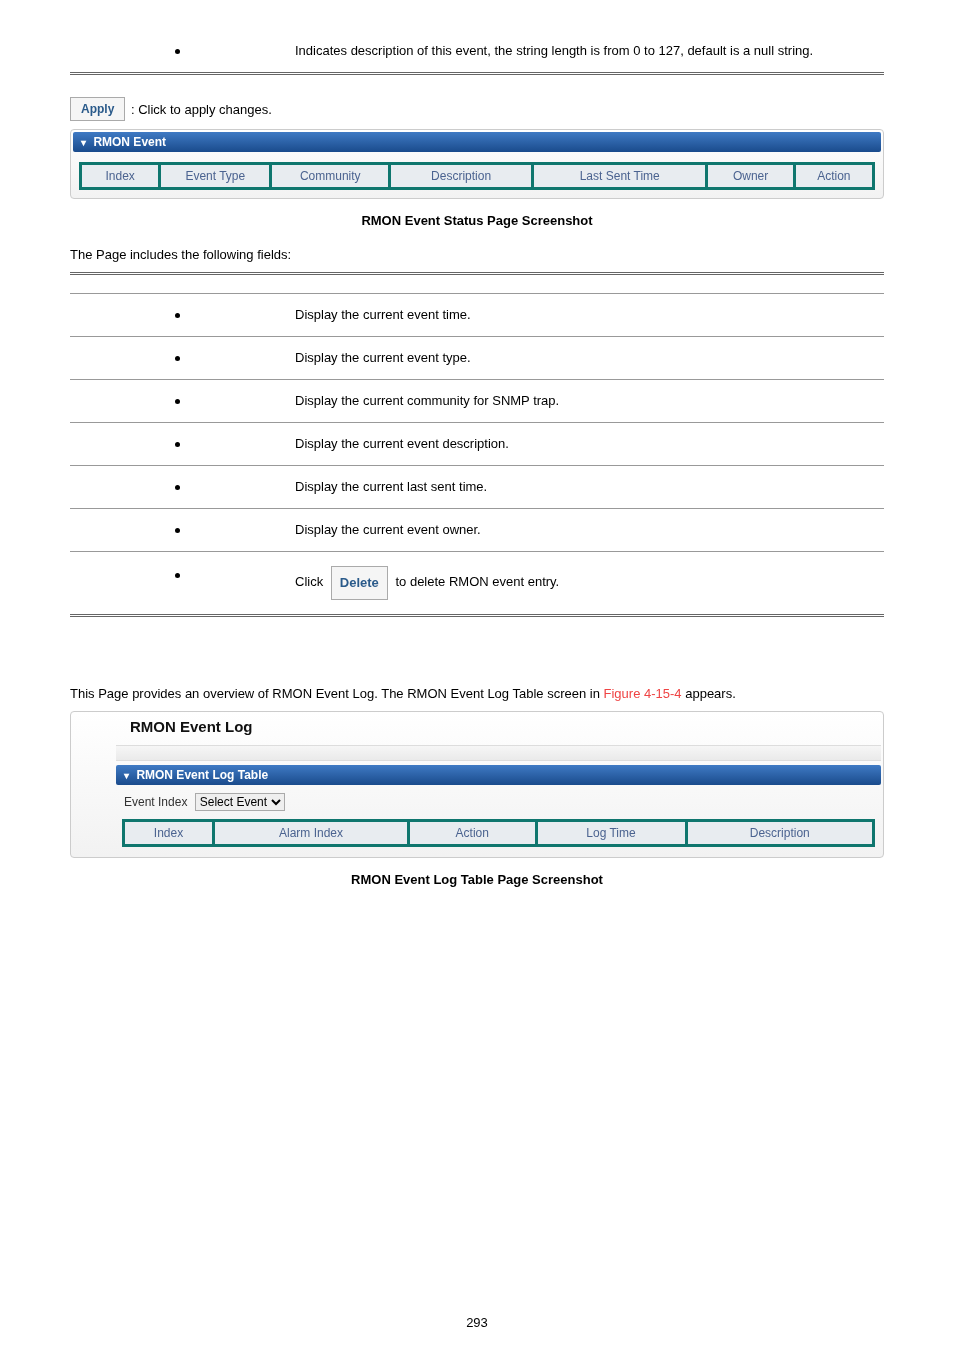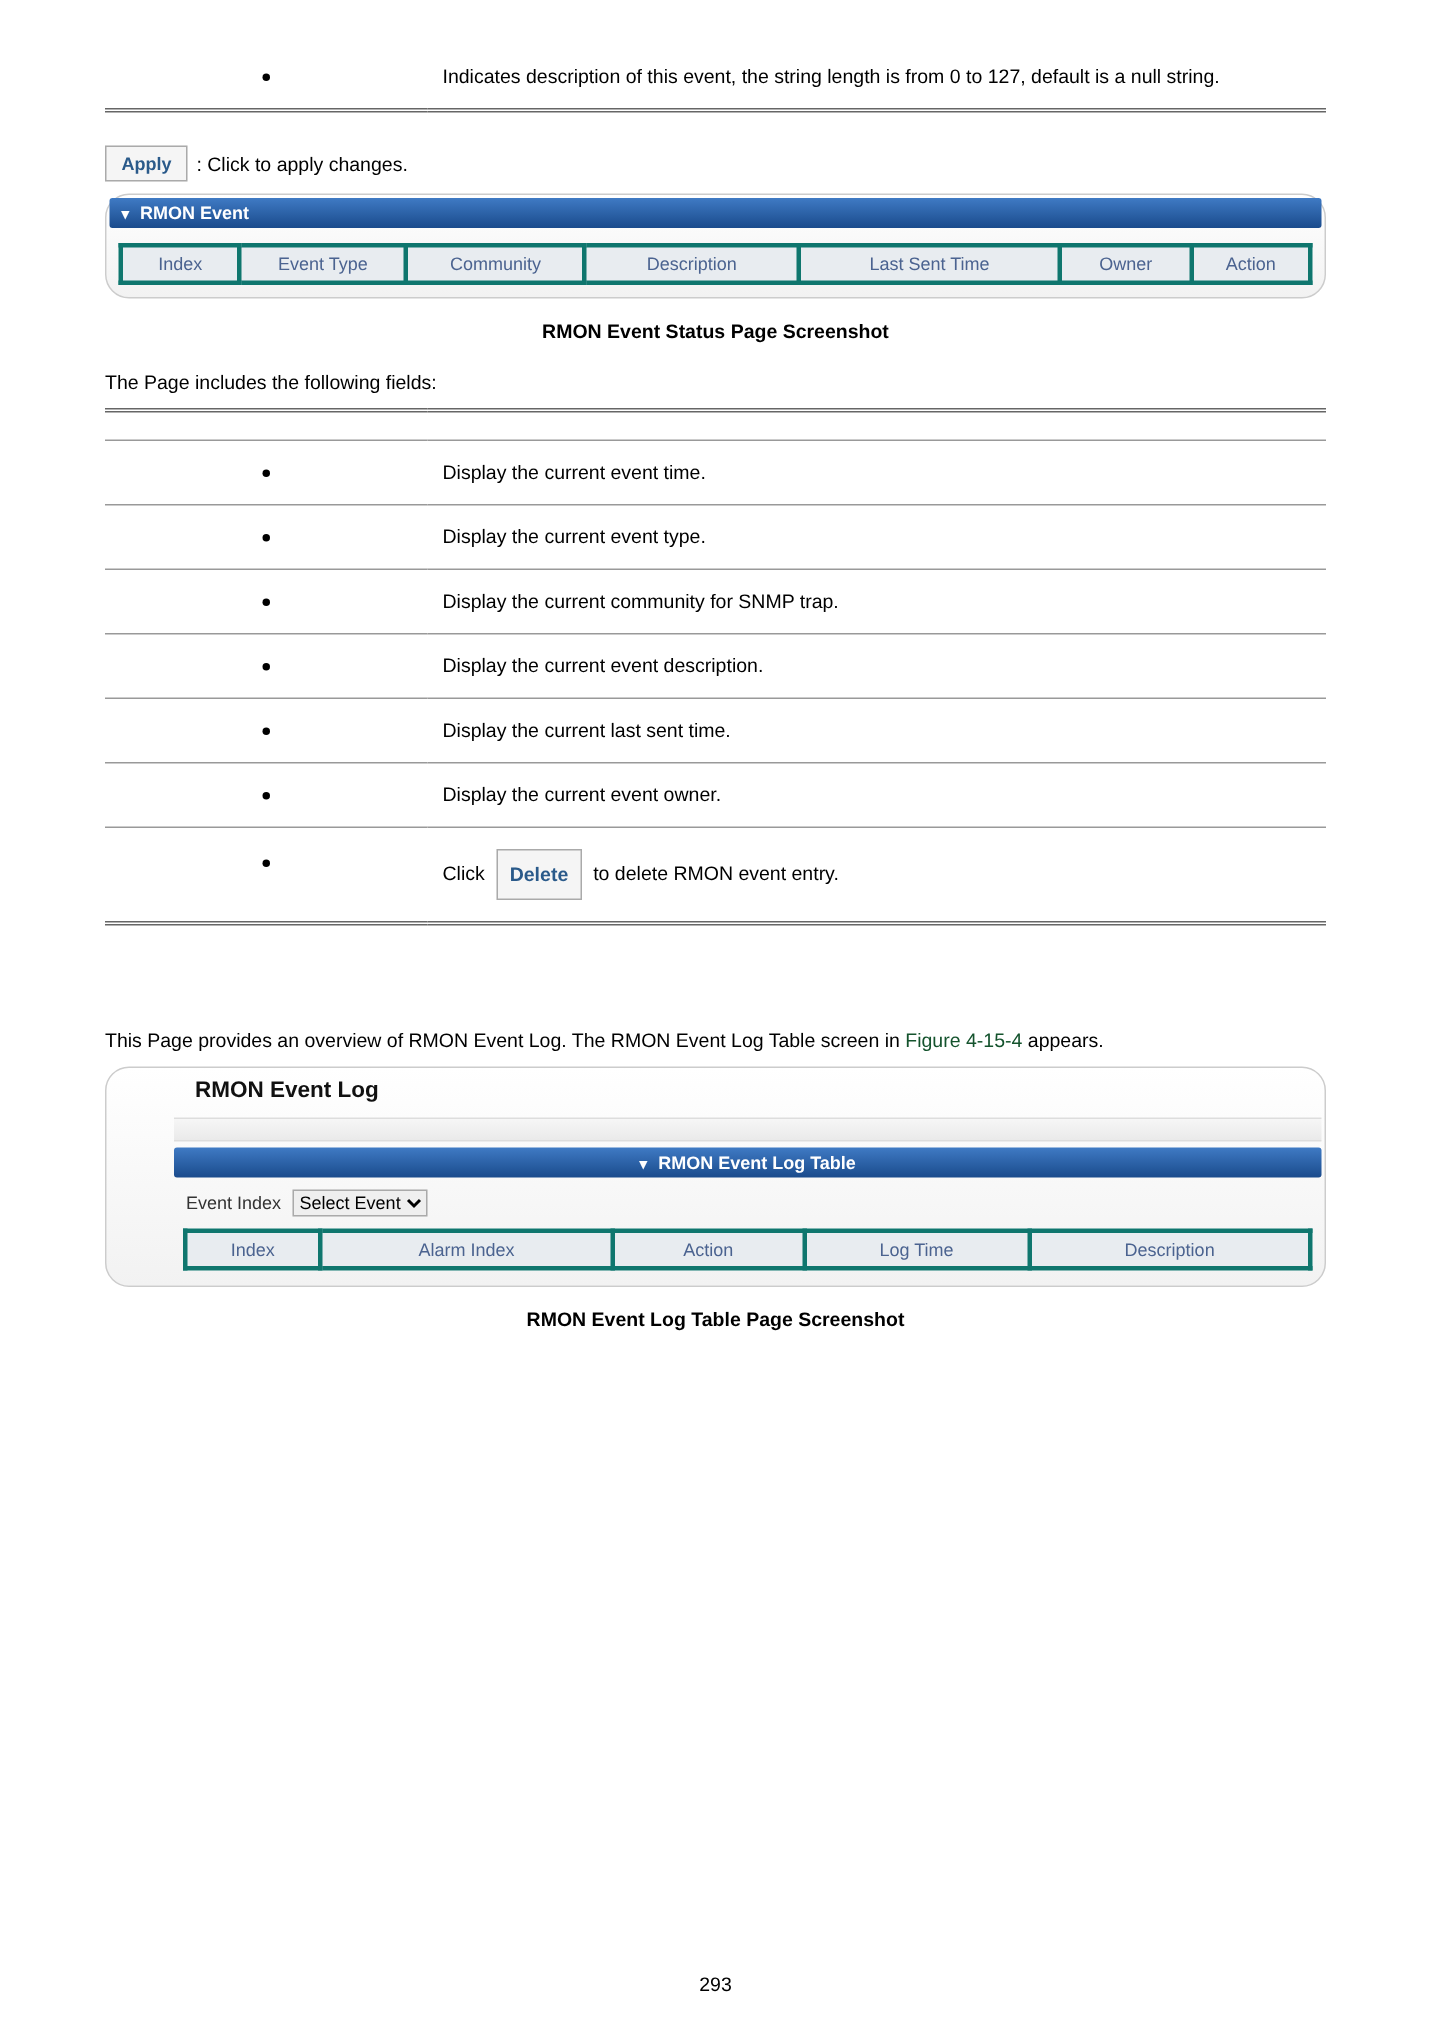--- a/index.html
+++ b/index.html
@@ -63,21 +63,21 @@
     text-align: right;
   }
   .apply-line { margin: 22px 0 8px 0; }
   .apply-line span.txt {
     vertical-align: middle;
     margin-left: 2px;
   }
   
   .scr-panel {
     border: 1px solid #ccc;
-    border-radius: 16px;
+    border-radius: 4px;
     background: linear-gradient(#fff,#f2f2f2);
     padding: 2px;
     margin-top: 4px;
   }
   .bluebar {
     background: linear-gradient(#3f7ac4,#1a4b8c);
     color: #fff;
     padding: 3px 8px;
     font-size: 12px;
     font-weight: bold;
@@ -109,21 +109,21 @@
     font-weight: bold;
     font-size: 13px;
   }
   .ptext { margin: 6px 0 8px 0; line-height: 1.4; }
   .section-num {
     color: #1760a6;
     font-weight: bold;
     font-size: 17px;
     margin: 38px 0 10px 0;
   }
-  .figref { color: #14532d; }
+  .figref { color: #ef4444; }
   .delete-btn {
     display: inline-block;
     border: 1px solid #aaa;
     padding: 3px 8px;
     color: #2a5a8a;
     font-weight: bold;
     font-size: 13px;
     background: #f5f5f5;
     vertical-align: middle;
     margin: 0 4px;
@@ -244,21 +244,21 @@
 
   <div class="ptext">
     <span>This Page provides an overview of RMON Event Log. The RMON Event Log Table screen in </span>
     <span class="figref">Figure 4-15-4</span>
     <span> appears.</span>
   </div>
 
   <div class="scr-panel" style="margin-top:4px;padding-top:0;padding-left:45px;">
     <div class="eventlog-head">RMON Event Log</div>
     <div style="height:14px;background:linear-gradient(#f6f6f6,#eaeaea);border-top:1px solid #ddd;border-bottom:1px solid #ddd;"></div>
-    <div class="bluebar" style="margin-top:4px;text-align:center;">
+    <div class="bluebar" style="margin-top:4px;">
       <span class="caret">▾</span>
       <span>RMON Event Log Table</span>
     </div>
     <div class="formrow" style="padding-left:8px;">
       <span class="obj-label">Event Index</span>
       <select class="sel">
         <option>Select Event</option>
       </select>
     </div>
     <div style="padding:0 6px 8px 6px;">

